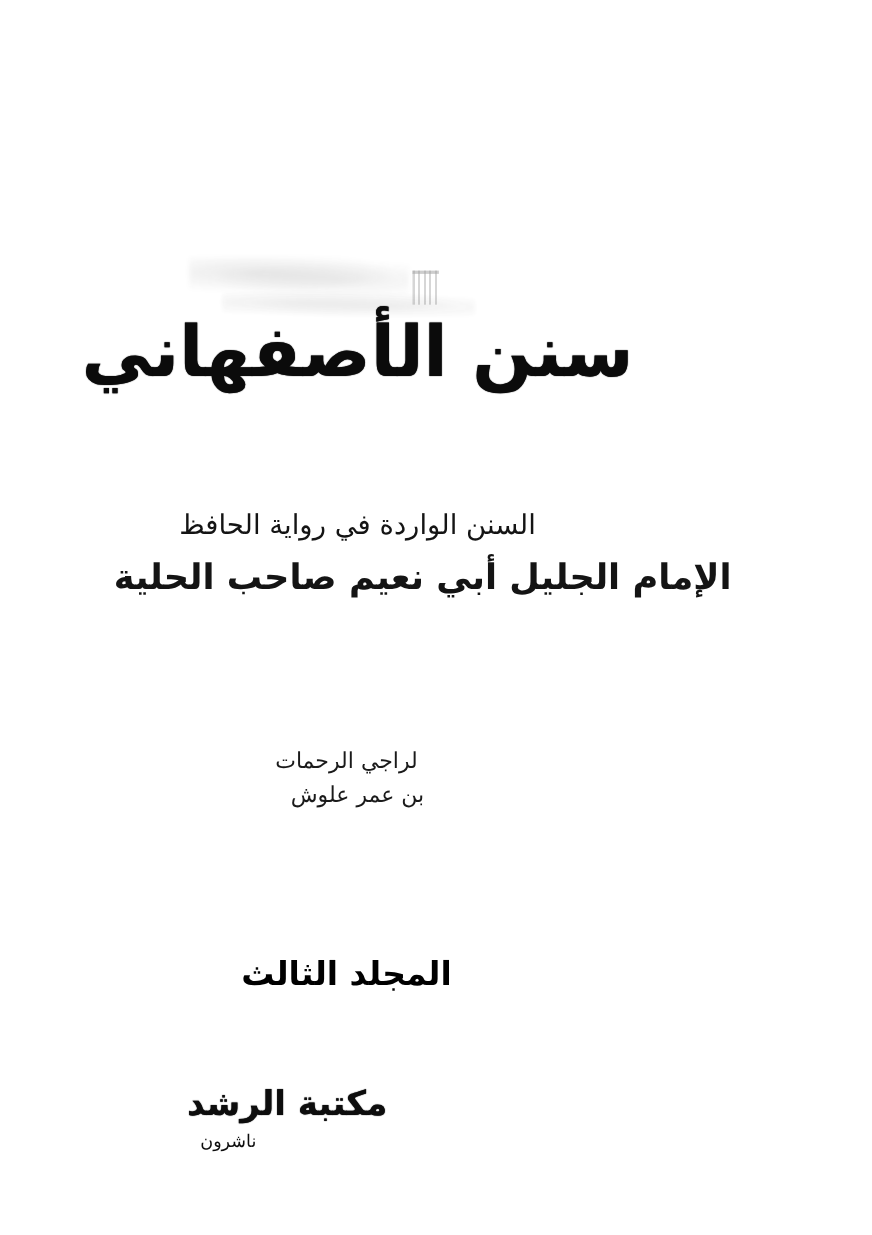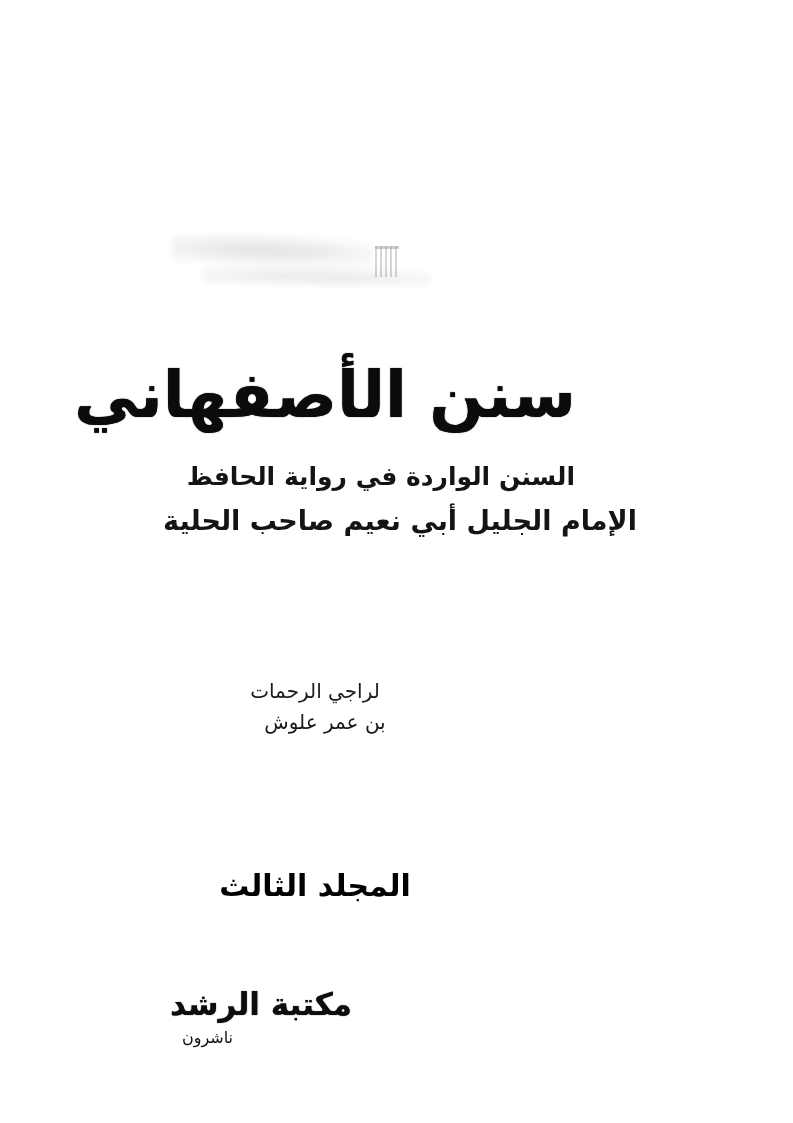--- a/index.html
+++ b/index.html
@@ -43,57 +43,57 @@
     height: 31px;
     background:
       linear-gradient(rgba(90,90,90,0.55), rgba(90,90,90,0.55)) 0 0 / 100% 3px no-repeat,
       repeating-linear-gradient(90deg, rgba(90,90,90,0.45) 0 2px, rgba(255,255,255,0) 2px 5px);
     opacity: 0.55;
   }
   
   .title-wrap {
     position: absolute;
     left: 100px;
-    top: 260px;
+    top: 284px;
     width: 450px;
     height: 172px;
     display: flex;
-    align-items: flex-end;
+    align-items: flex-start;
     justify-content: center;
   }
   .main-title {
     direction: rtl;
     font-size: 64px;
     font-weight: bold;
     letter-spacing: -1px;
     color: #0b0b0b;
     text-shadow: 0 0 1px #0b0b0b;
     white-space: nowrap;
   }
   
   .subtitle-line1 {
     position: absolute;
     left: 75px;
     top: 462px;
     width: 500px;
-    text-align: right;
+    text-align: center;
     direction: rtl;
     font-size: 25px;
-    font-weight: bold;
+    font-weight: normal;
     color: #141414;
     white-space: nowrap;
   }
   .subtitle-line2 {
     position: absolute;
     left: 135px;
     top: 505px;
     width: 530px;
     text-align: center;
     direction: rtl;
-    font-size: 27px;
+    font-size: 32px;
     font-weight: bold;
     color: #141414;
     white-space: nowrap;
   }
   
   .editor-block {
     position: absolute;
     left: 110px;
     top: 676px;
     width: 410px;

